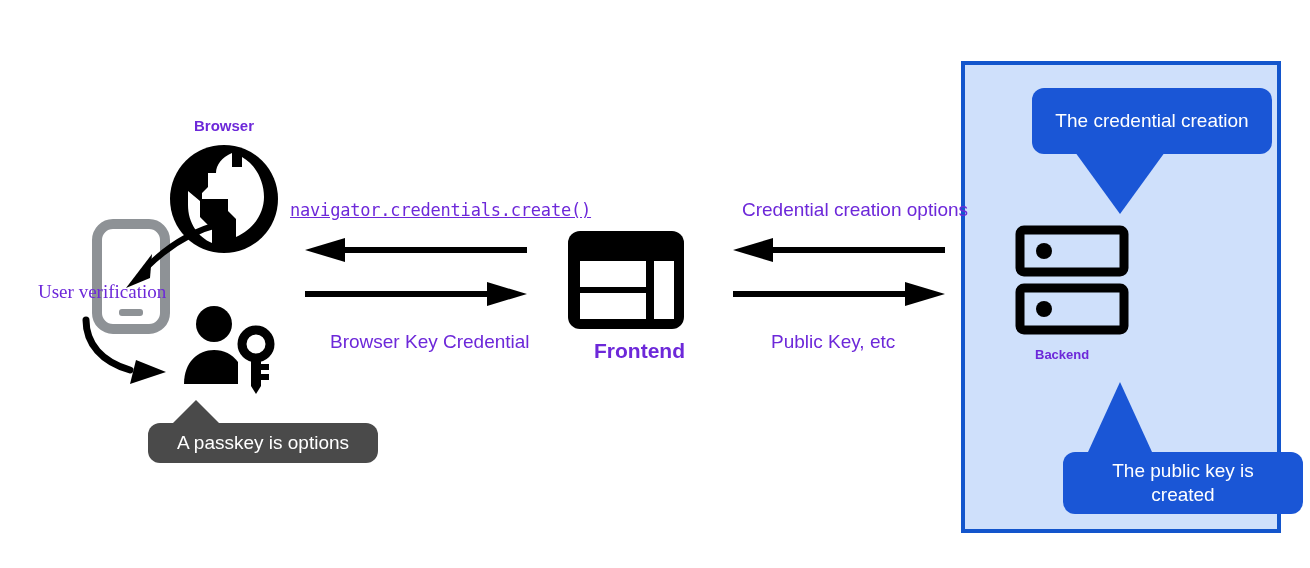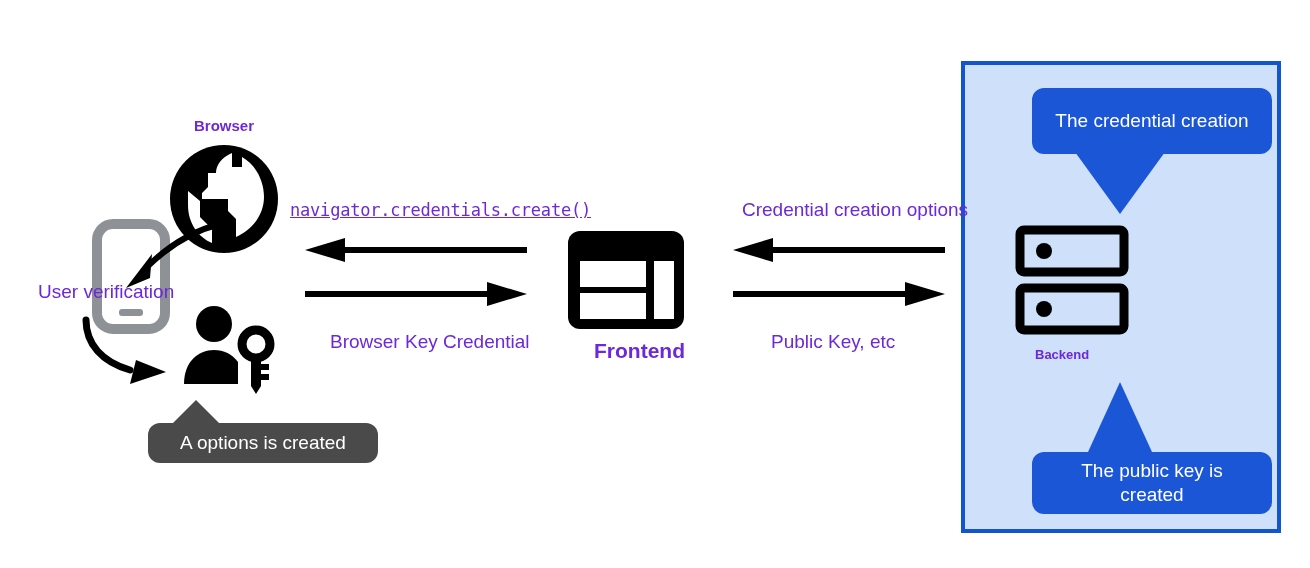--- a/index.html
+++ b/index.html
@@ -104,21 +104,21 @@
     </svg>
   </div>
 
   <div class="abs" style="left:100px; top:210px;">
     <svg width="130" height="80" viewBox="0 0 130 80">
       <path d="M120 14 C96 20 70 34 46 58" fill="none" stroke="#000000" stroke-width="6" stroke-linecap="round"></path>
       <path d="M26 78 L52 44 L50 68 Z" fill="#000000"></path>
     </svg>
   </div>
 
-  <div class="abs label" style="left:38px; top:281px; font-size:19px;">User verification</div>
+  <div class="abs label" style="left:38px; top:281px; font-size:19px;font-family:Liberation Serif, serif;">User verification</div>
 
   <div class="abs" style="left:78px; top:318px;">
     <svg width="122" height="70" viewBox="0 0 122 70">
       <path d="M8 2 C8 26 24 44 52 52" fill="none" stroke="#000000" stroke-width="7" stroke-linecap="round"></path>
       <path d="M88 54 L52 66 L58 42 Z" fill="#000000"></path>
     </svg>
   </div>
 
   <div class="abs" style="left:184px; top:306px;">
     <svg width="96" height="82" viewBox="0 0 96 82">
@@ -126,21 +126,21 @@
       <path d="M0 78 C0 56 14 44 30 44 C40 44 48 48 54 56 L54 78 Z" fill="#000000"></path>
       <circle cx="72" cy="38" r="14" fill="none" stroke="#000000" stroke-width="9"></circle>
       <rect x="67" y="50" width="10" height="30" fill="#000000"></rect>
       <rect x="77" y="58" width="8" height="6" fill="#000000"></rect>
       <rect x="77" y="68" width="8" height="6" fill="#000000"></rect>
       <path d="M67 80 L77 80 L72 88 Z" fill="#000000"></path>
     </svg>
   </div>
 
   <div class="abs tail tail-up-gray" style="left:170px; top:400px;"></div>
-  <div class="abs callout callout-gray" style="left:116px; top:423px; width:230px; height:40px; font-size:19px;">A options is created</div>
+  <div class="abs callout callout-gray" style="left:116px; top:423px; width:230px; height:40px; font-size:19px;">A passkey is options</div>
 
   <div class="abs label label-mono" style="left:290px; top:201px; font-size:17px;">navigator.credentials.create()</div>
 
   <div class="abs" style="left:305px; top:238px;">
     <svg width="222" height="24" viewBox="0 0 222 24">
       <line x1="36" y1="12" x2="222" y2="12" stroke="#000000" stroke-width="6"></line>
       <path d="M0 12 L40 0 L40 24 Z" fill="#000000"></path>
     </svg>
   </div>
 
@@ -190,18 +190,18 @@
     <svg width="112" height="110" viewBox="0 0 112 110">
       <rect x="4" y="4" width="104" height="42" rx="4" fill="none" stroke="#000000" stroke-width="9"></rect>
       <circle cx="28" cy="25" r="8" fill="#000000"></circle>
       <rect x="4" y="62" width="104" height="42" rx="4" fill="none" stroke="#000000" stroke-width="9"></rect>
       <circle cx="28" cy="83" r="8" fill="#000000"></circle>
     </svg>
   </div>
   <div class="abs label label-bold" style="left:1035px; top:348px; font-size:13px;">Backend</div>
 
   <div class="abs tail tail-up-blue" style="left:1088px; top:382px;"></div>
-  <div class="abs callout callout-blue" style="left:1000px; top:452px; width:240px; height:62px; font-size:19px; flex-direction:column;">
+  <div class="abs callout callout-blue" style="left:1031px; top:452px; width:240px; height:62px; font-size:19px; flex-direction:column;">
     <span>The public key is</span>
     <span>created</span>
   </div>
 
 </div>
 
 </body></html>

